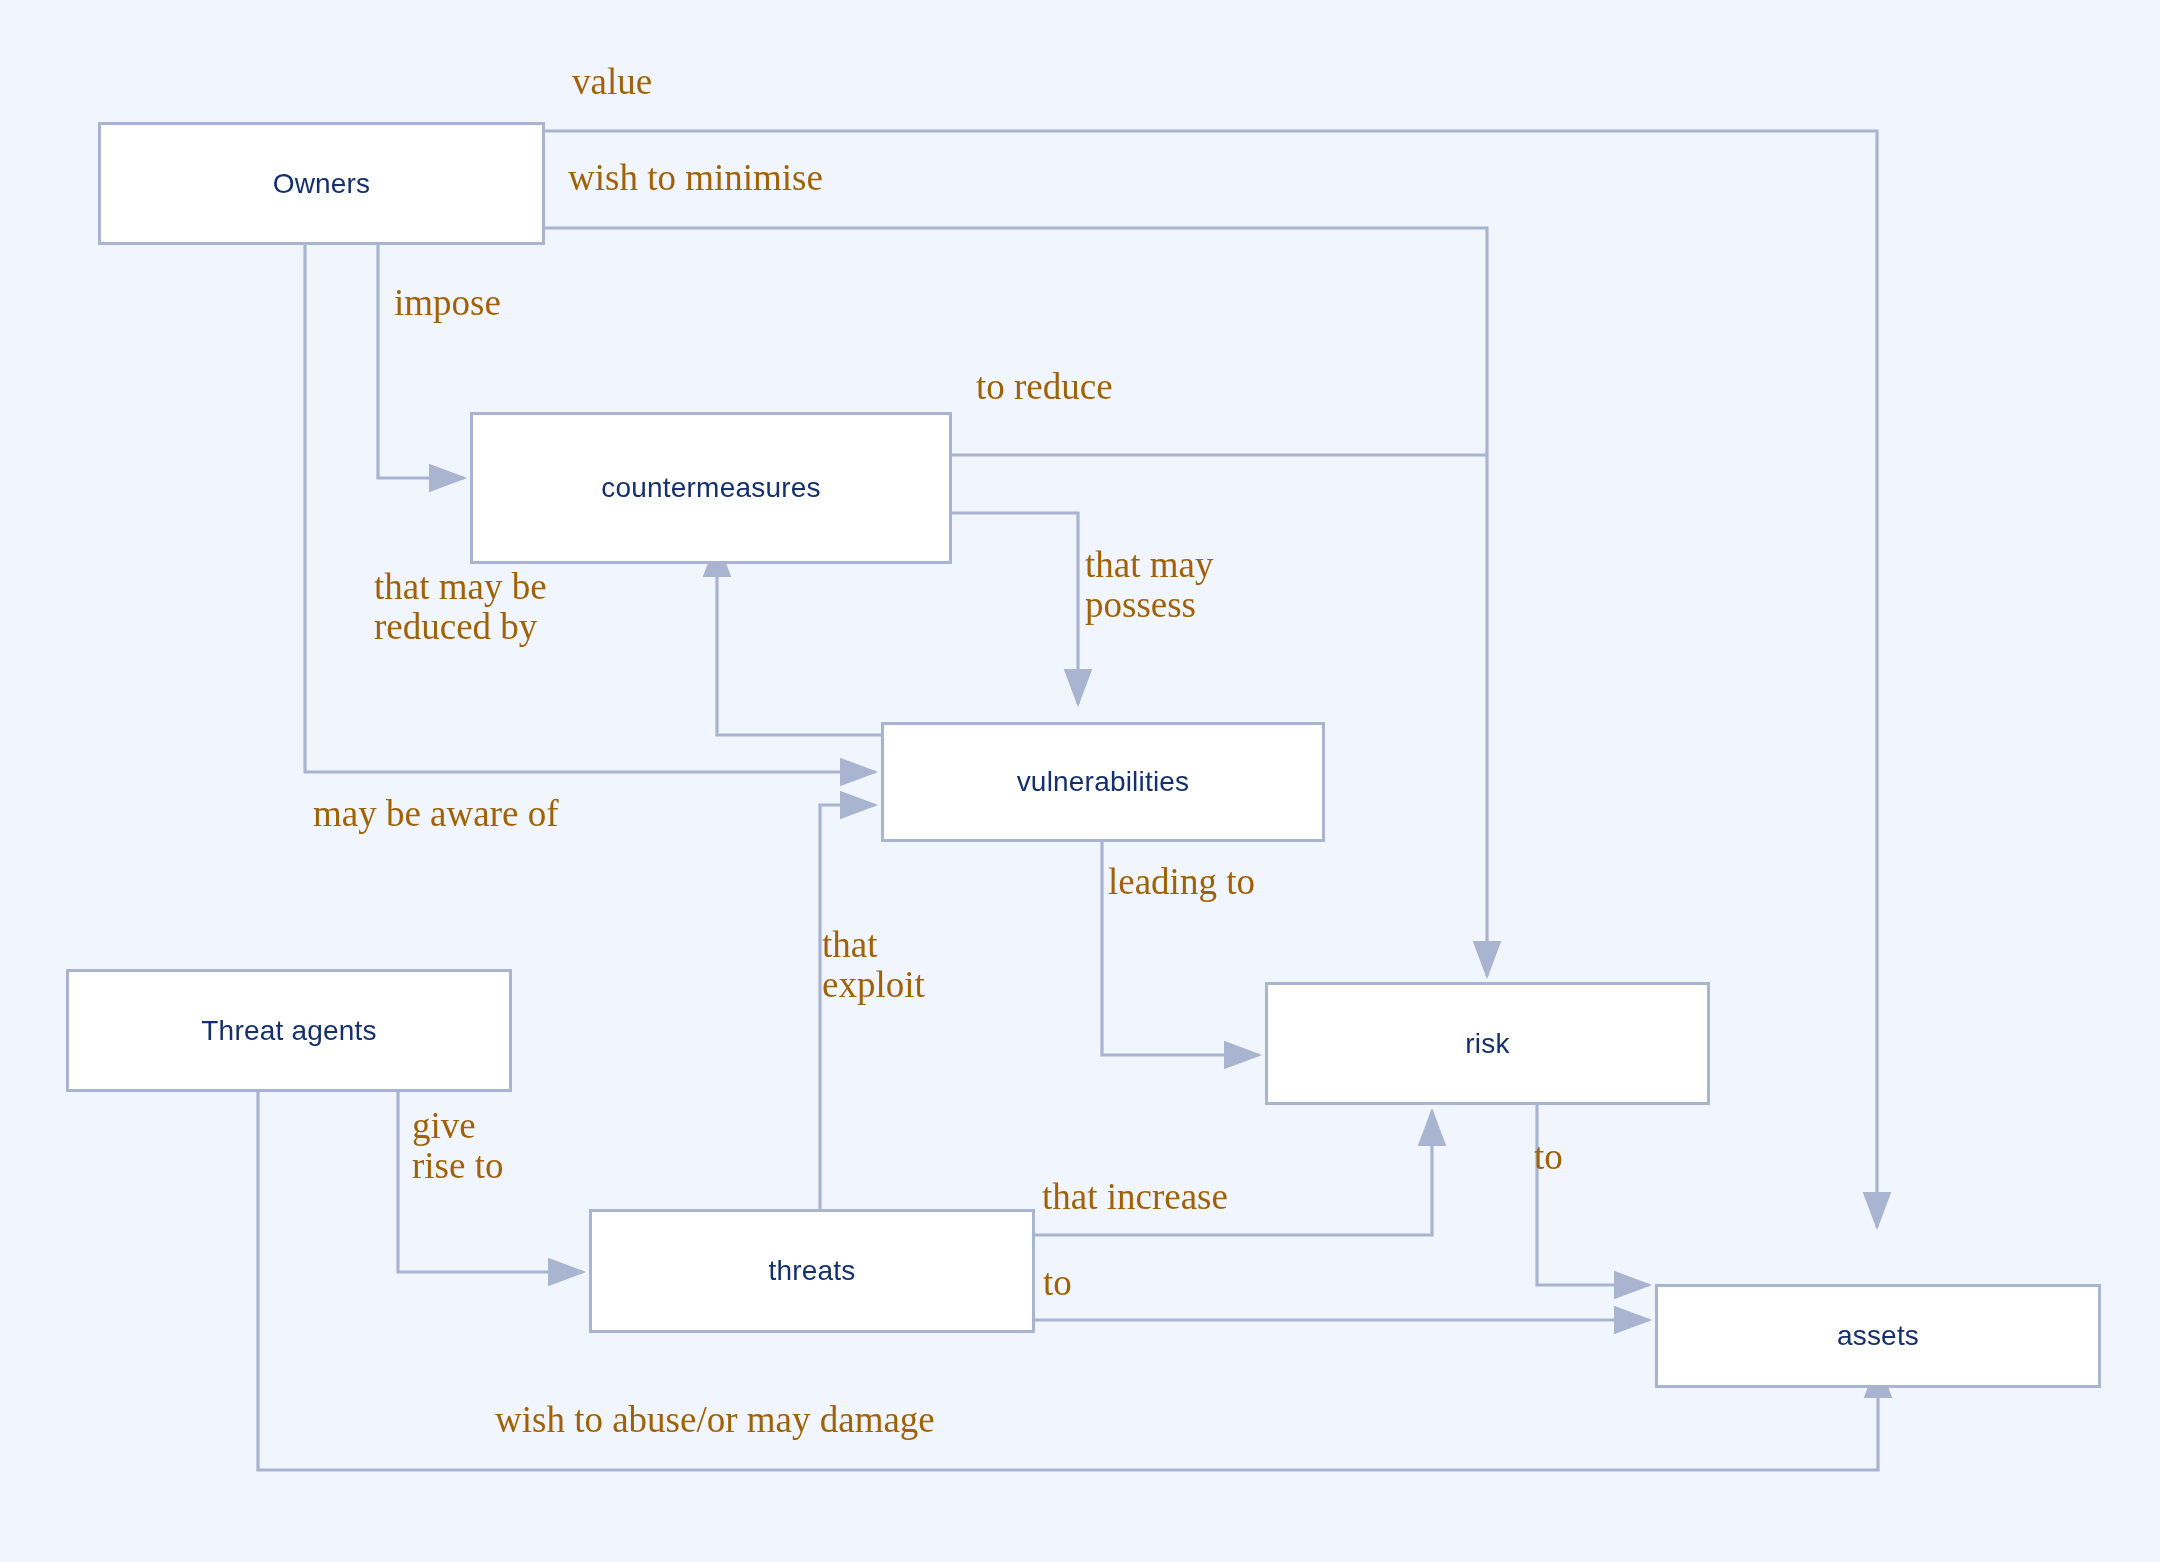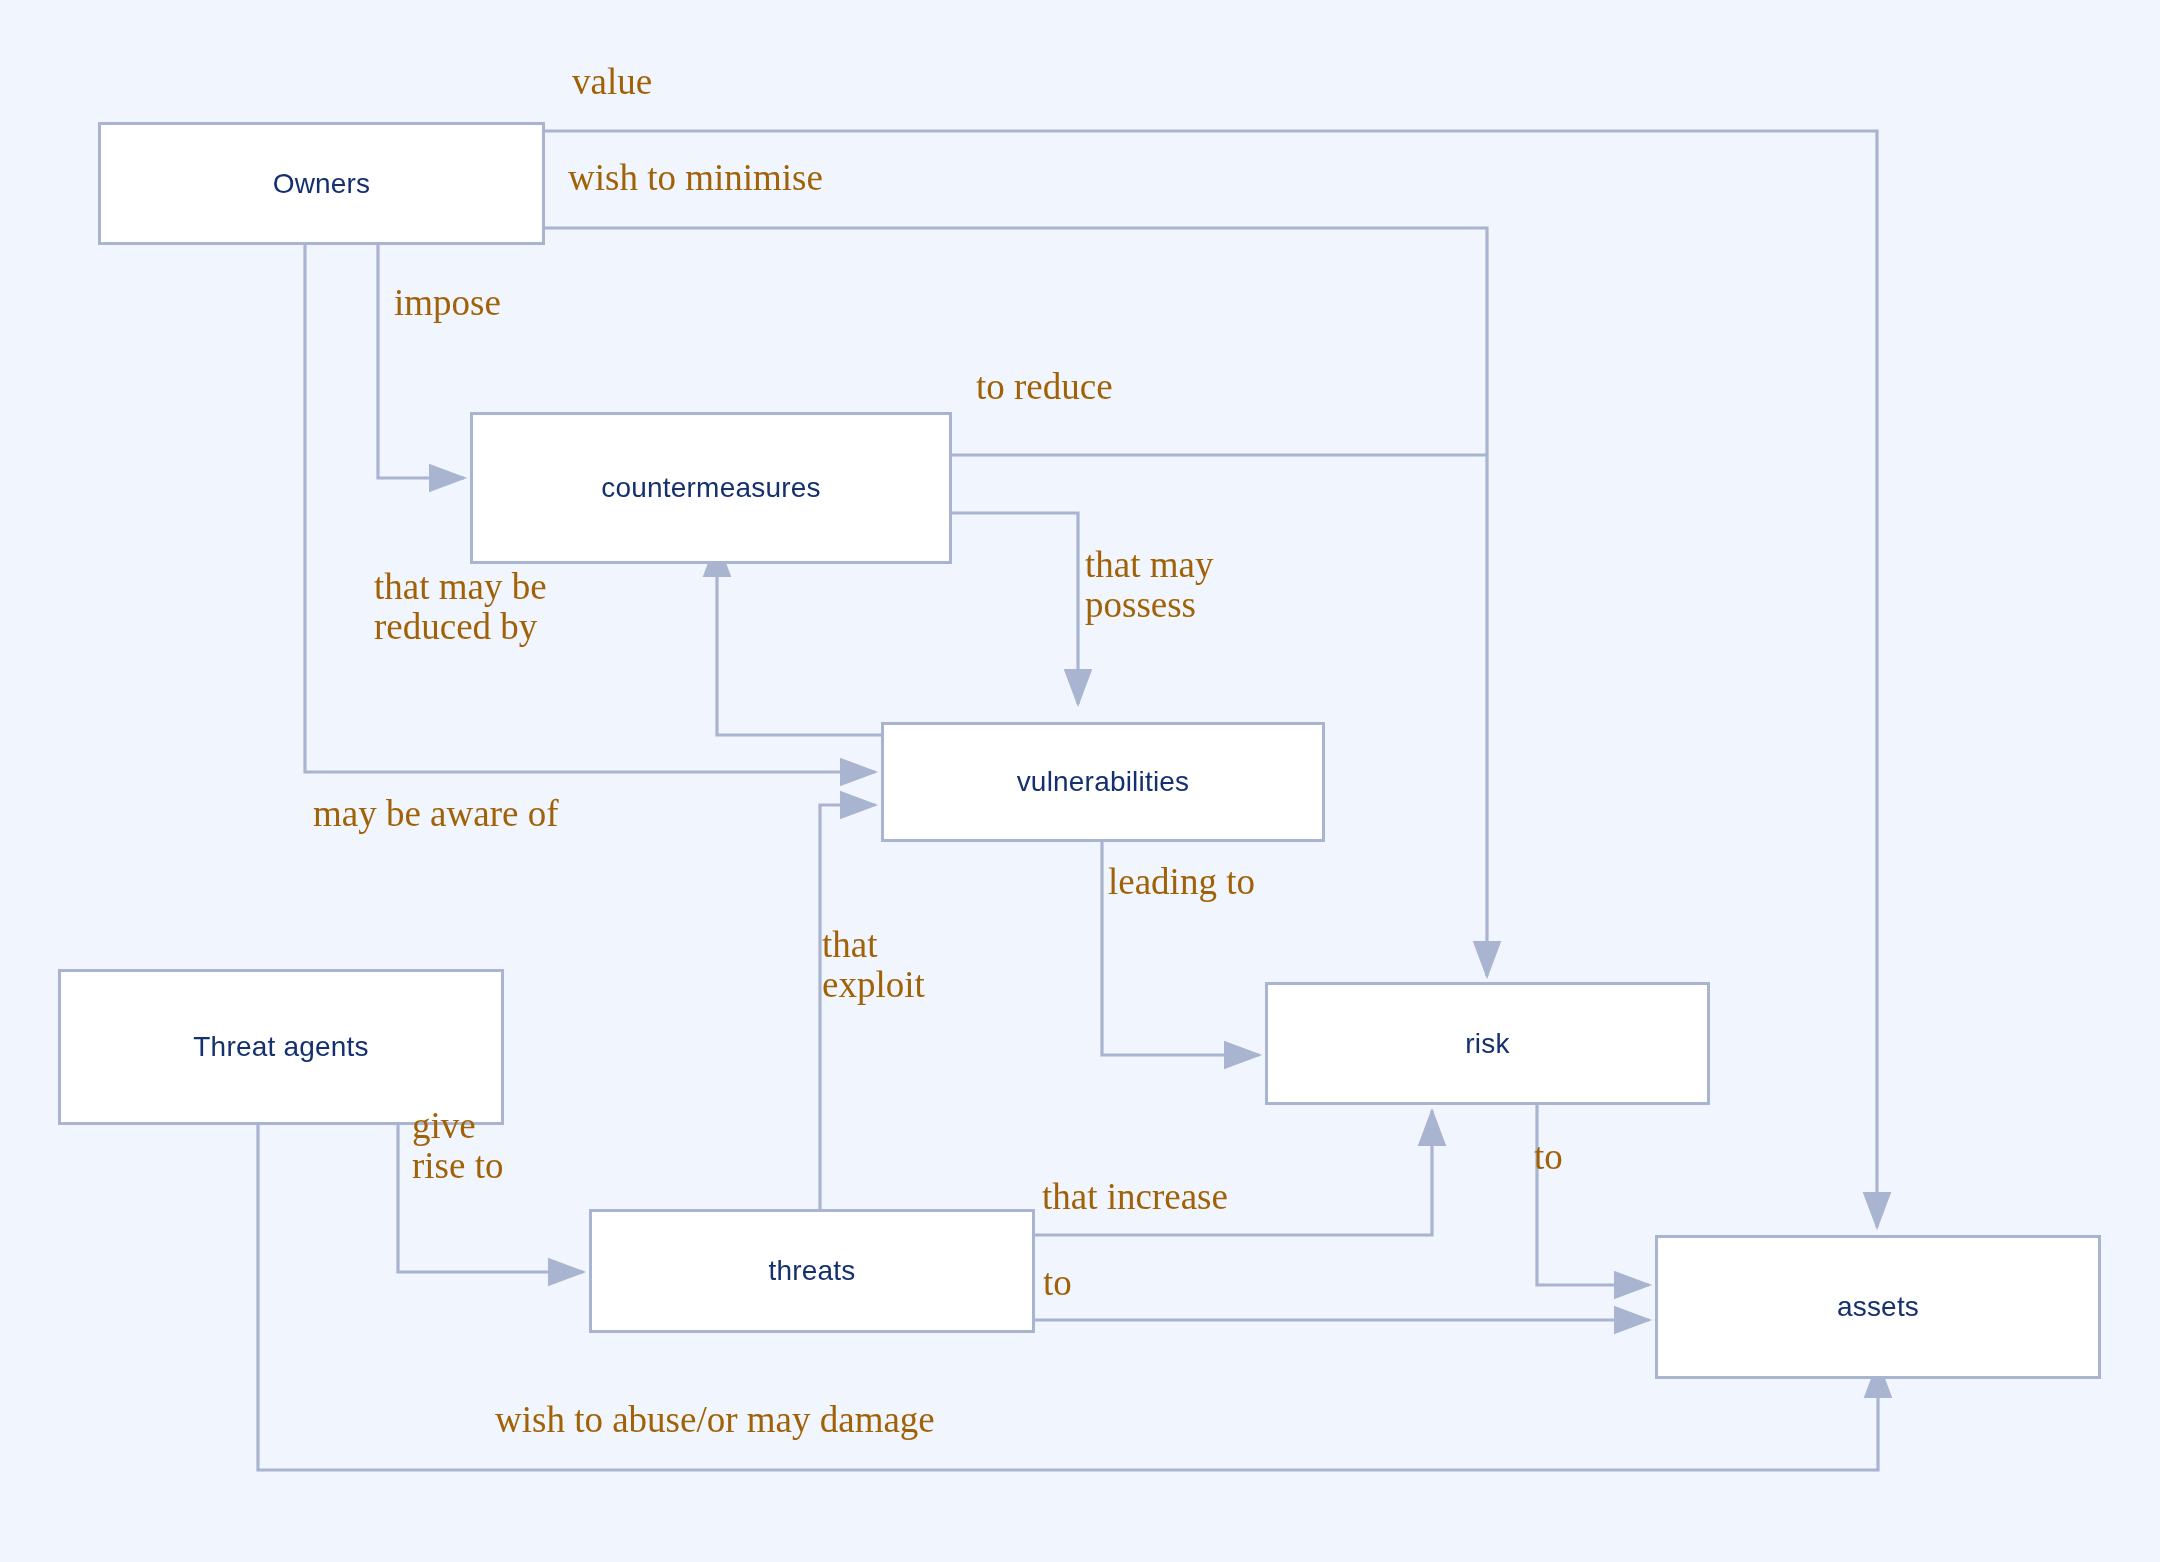--- a/index.html
+++ b/index.html
@@ -94,30 +94,30 @@
 
   <div class="node" style="left:98px;  top:122px;  width:447px; height:123px;">
     <span class="node-label">Owners</span>
   </div>
   <div class="node" style="left:470px; top:412px;  width:482px; height:152px;">
     <span class="node-label">countermeasures</span>
   </div>
   <div class="node" style="left:881px; top:710px;  width:444px; height:120px;margin-top:12px;">
     <span class="node-label">vulnerabilities</span>
   </div>
-  <div class="node" style="left:58px;  top:969px;  width:446px; height:156px;">
+  <div class="node" style="left:66px;  top:969px;  width:446px; height:123px;">
     <span class="node-label">Threat agents</span>
   </div>
   <div class="node" style="left:1265px;top:982px;  width:445px; height:123px;align-items:center;">
     <span class="node-label">risk</span>
   </div>
   <div class="node" style="left:589px; top:1209px; width:446px; height:124px;">
     <span class="node-label">threats</span>
   </div>
-  <div class="node" style="left:1655px;top:1235px; width:446px; height:144px;">
+  <div class="node" style="left:1655px;top:1284px; width:446px; height:104px;">
     <span class="node-label">assets</span>
   </div>
 
   <div class="edge-label" style="left:572px;  top:62px;">value</div>
   <div class="edge-label" style="left:568px;  top:158px;">wish to minimise</div>
   <div class="edge-label" style="left:394px;  top:283px;">impose</div>
   <div class="edge-label" style="left:976px;  top:367px;">to reduce</div>
   <div class="edge-label" style="left:374px;  top:567px;">that may be
 reduced by</div>
   <div class="edge-label" style="left:1085px; top:545px;">that may

